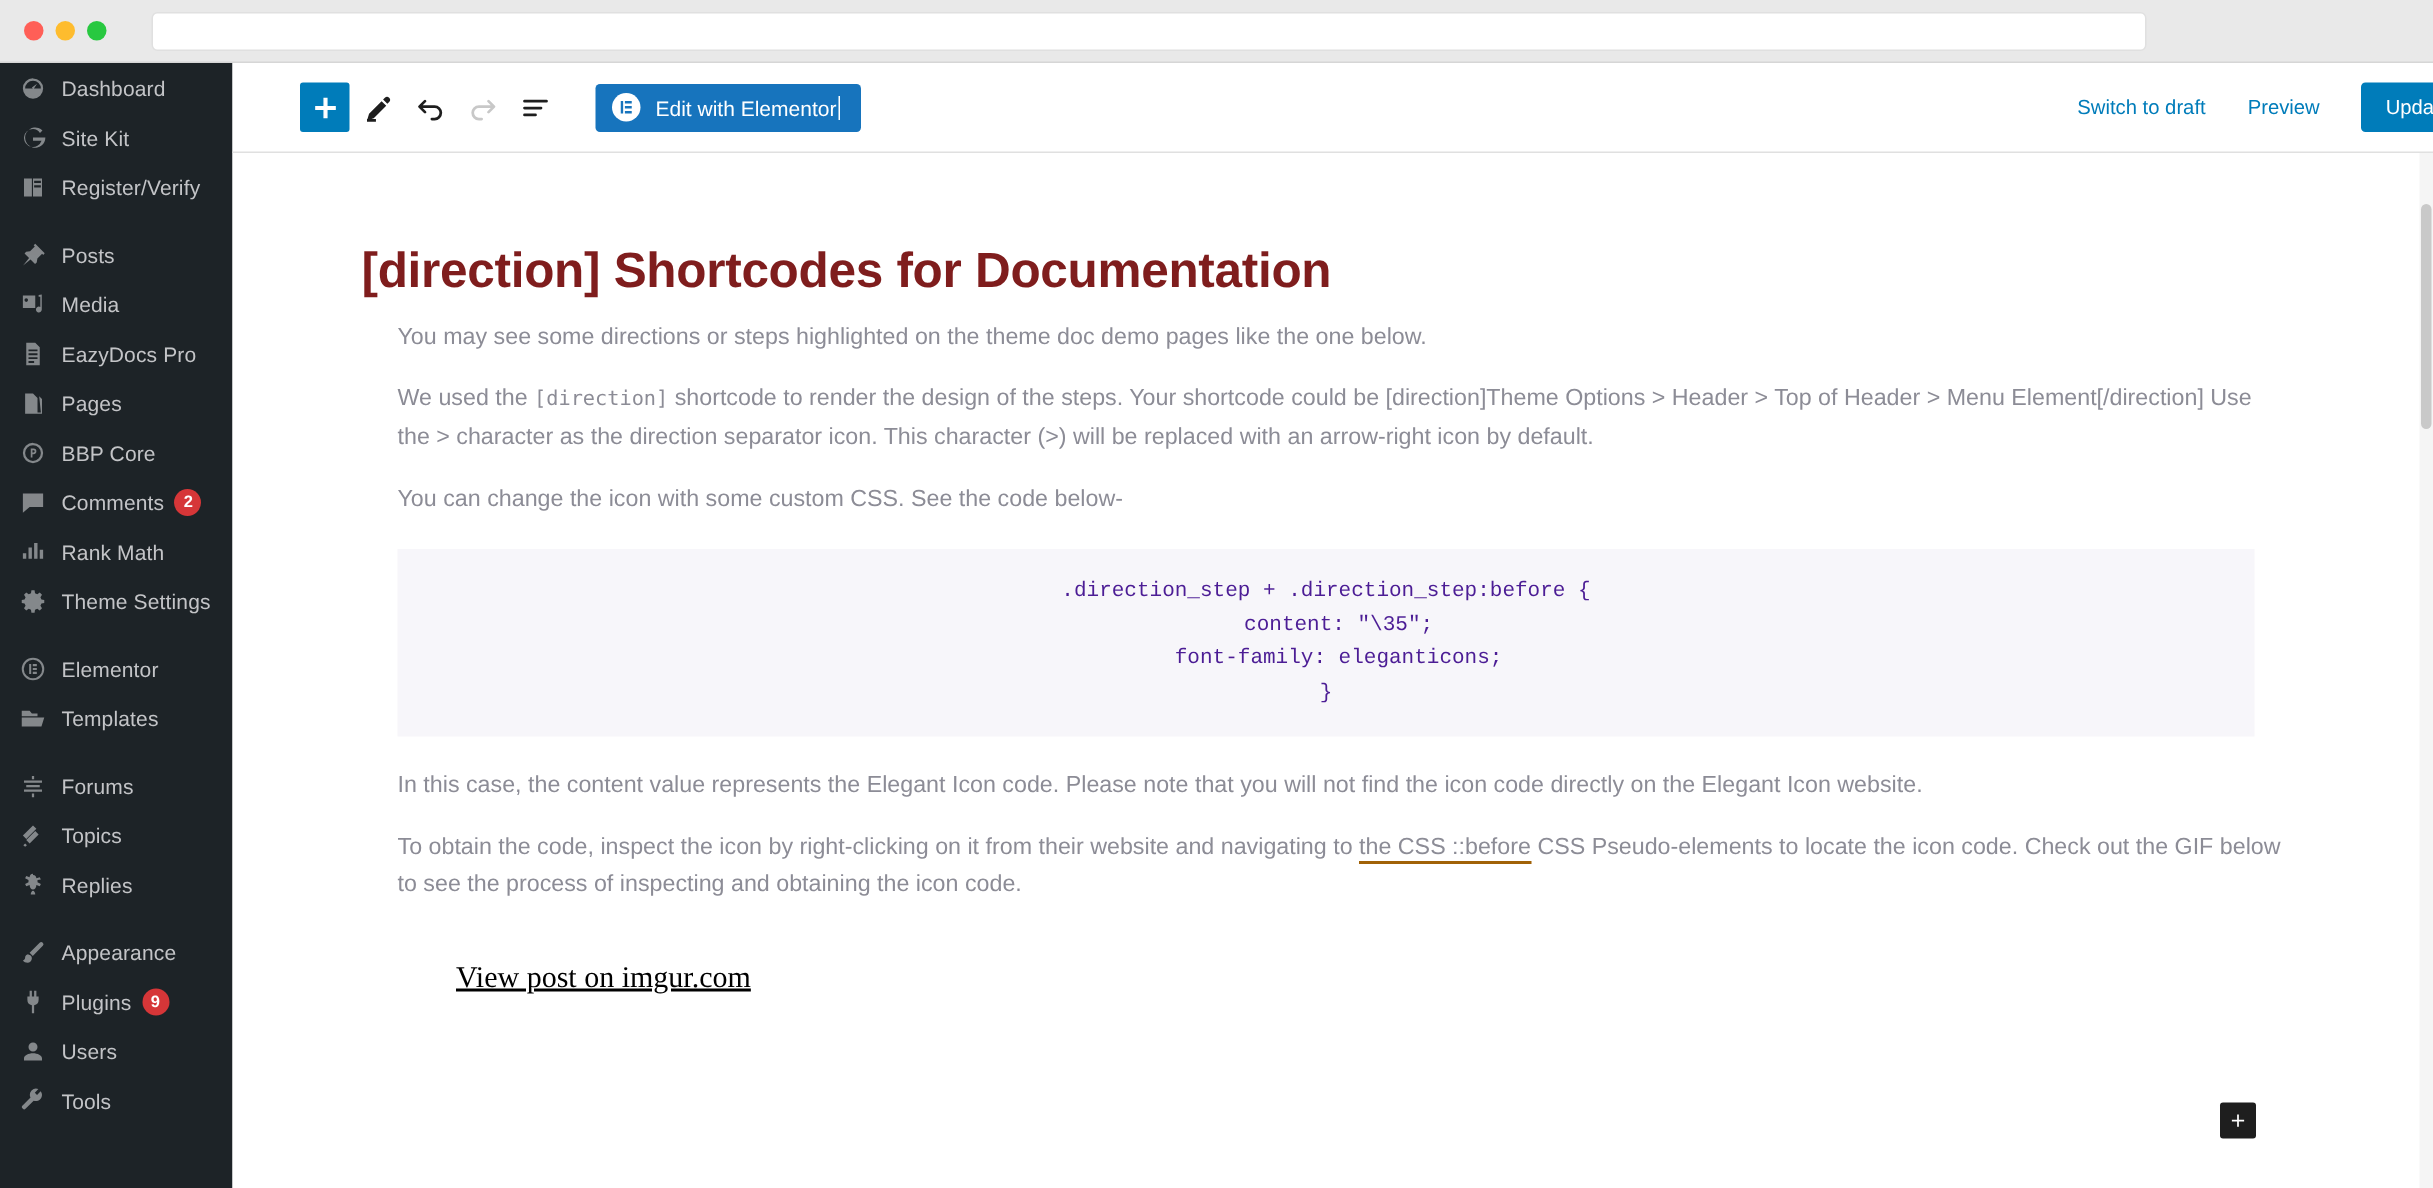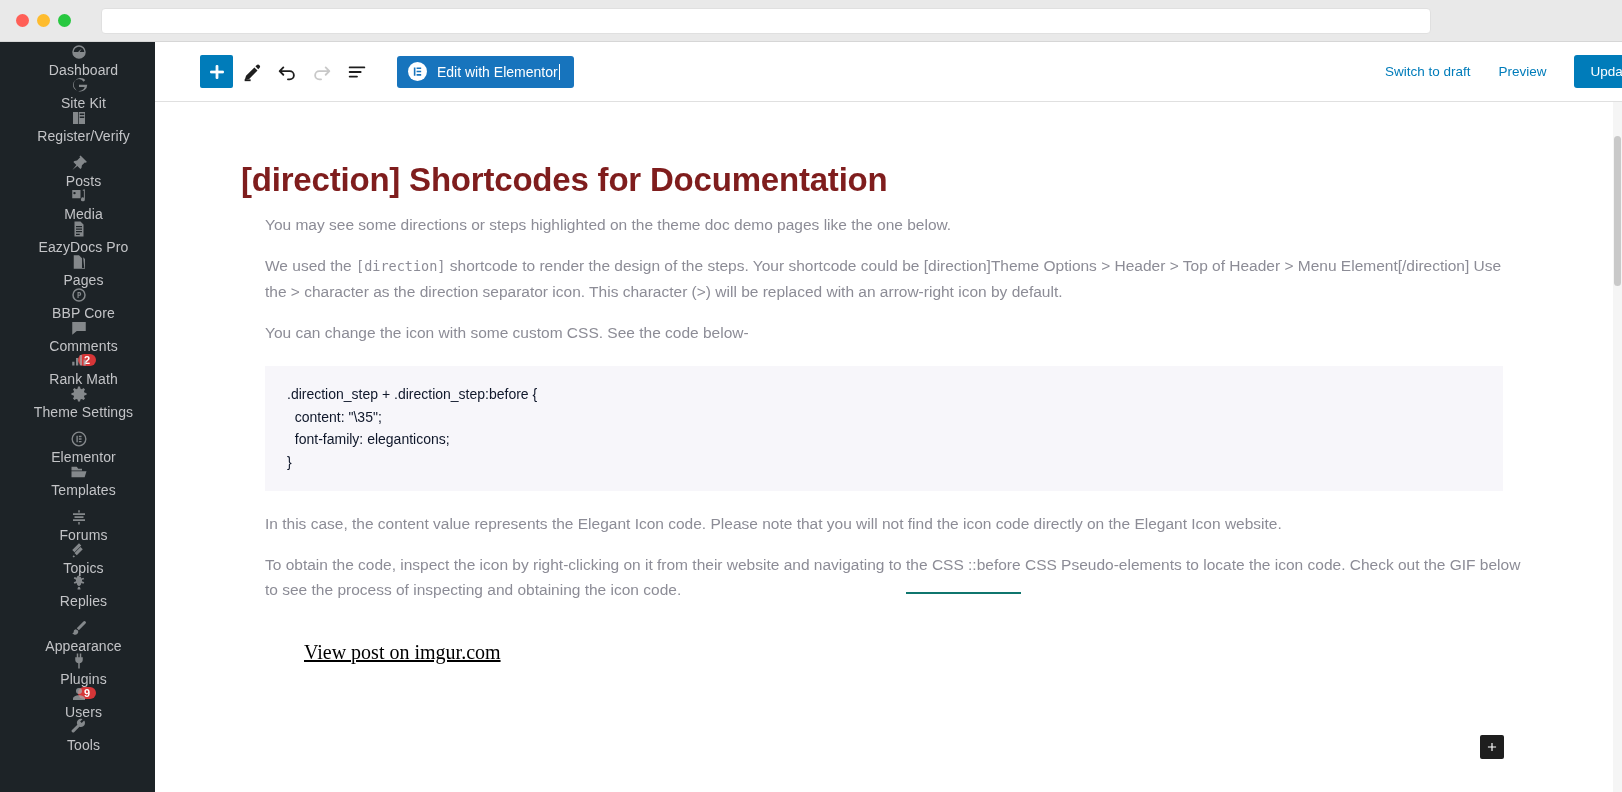--- a/index.html
+++ b/index.html
@@ -42,21 +42,20 @@
     overflow: hidden;
   }
   .menu-item {
     display: flex; align-items: center;
     height: 33px;
     padding-left: 12px;
     color: #c3c4c7;
     font-size: 14px;
     cursor: pointer;
     white-space: nowrap;
-    flex-direction: column;
   }
   .menu-item .mi-icon {
     width: 20px; height: 20px;
     margin-right: 9px;
     display: flex; align-items: center; justify-content: center;
     opacity: .75;
     flex: 0 0 20px;
   }
   .menu-item .mi-icon svg { width: 18px; height: 18px; fill: #a7aaad; }
   .menu-label { font-size: 14px; letter-spacing: .1px; }
@@ -186,37 +185,38 @@
     line-height: 25.5px;
     color: #8c8c96;
     margin-bottom: 15px;
   }
   code.inline {
     font-family: "DejaVu Sans Mono", "Liberation Mono", monospace;
     font-size: 13.5px;
     color: #8c8c96;
   }
   .pink-underline {
-    border-bottom: 2px solid #0f766e;
-    padding-bottom: 19px;
+    border-bottom: 2px solid #a16207;
+    padding-bottom: 1px;
     margin-top: 32px;
   }
 
   #code-block {
     margin: 21px 0 20px 0;
     background: #f7f6fa;
     padding: 17px 22px 18px 22px;
     width: 1238px;
   }
   #code-block pre {
-    font-family: Liberation Sans, sans-serif;
+    font-family: Liberation Mono, monospace;
     font-size: 14px;
     line-height: 22.5px;
-    color: #0f172a;
+    color: #4c1d95;
     white-space: pre;
+    text-align: center;
   }
 
   #imgur-link {
     display: inline-block;
     margin-top: 23px; margin-left: 39px;
     font-family: "Liberation Serif", serif;
     font-size: 20px;
     color: #000000;
     text-decoration: underline;
     cursor: pointer;

